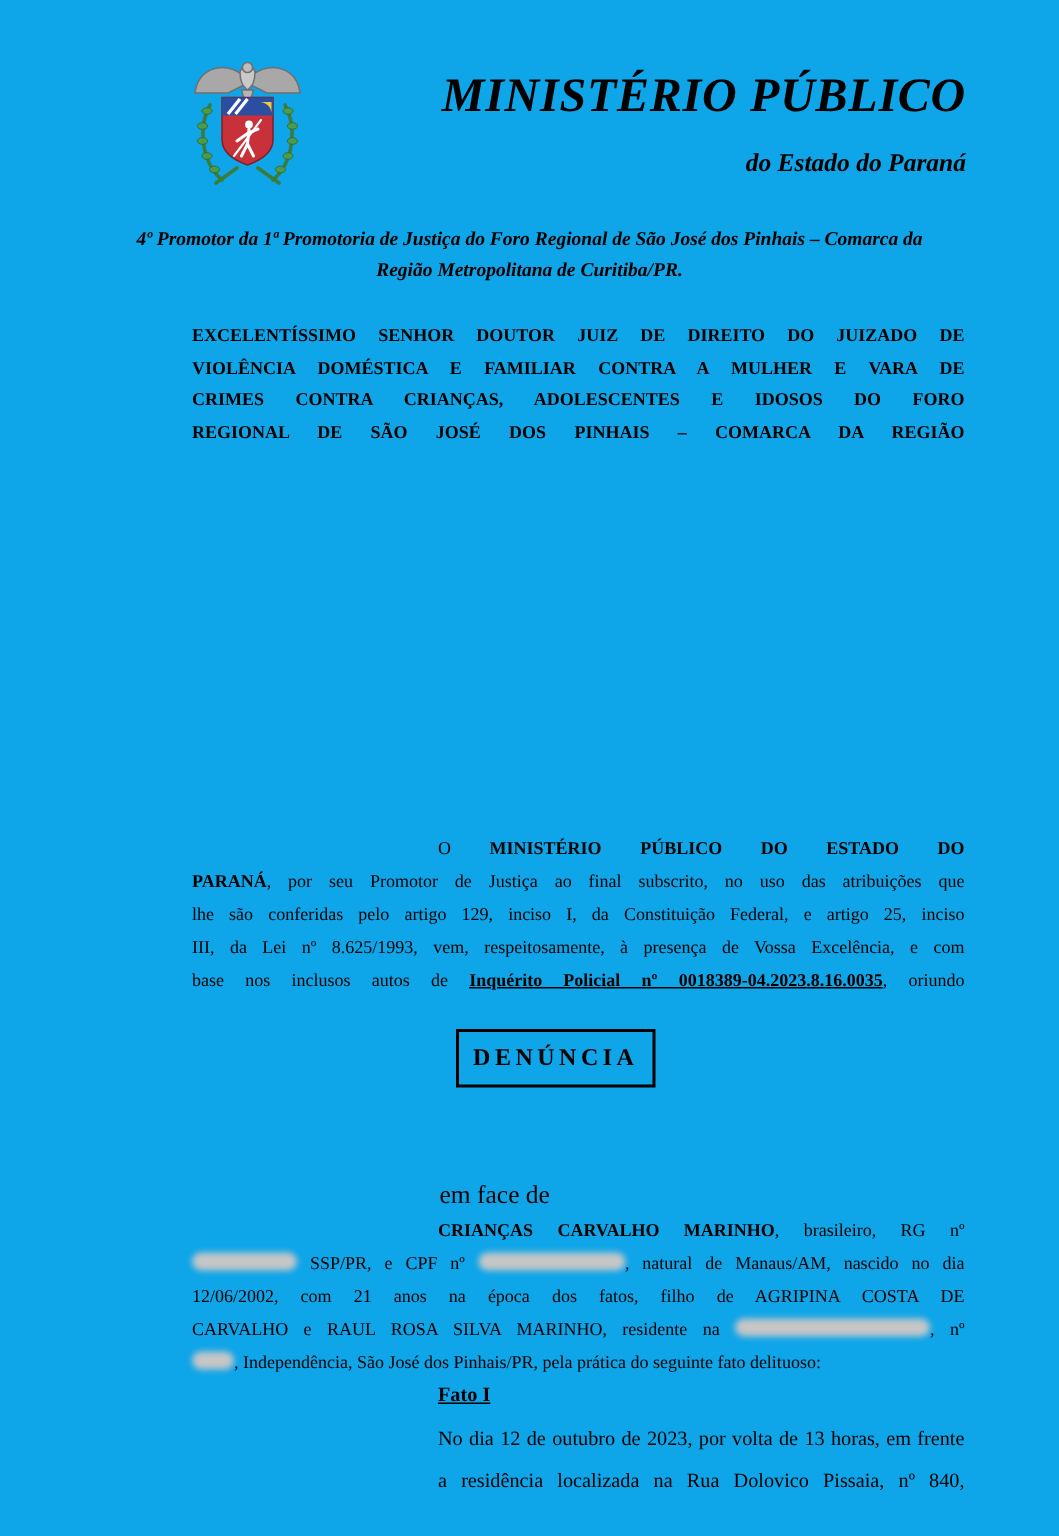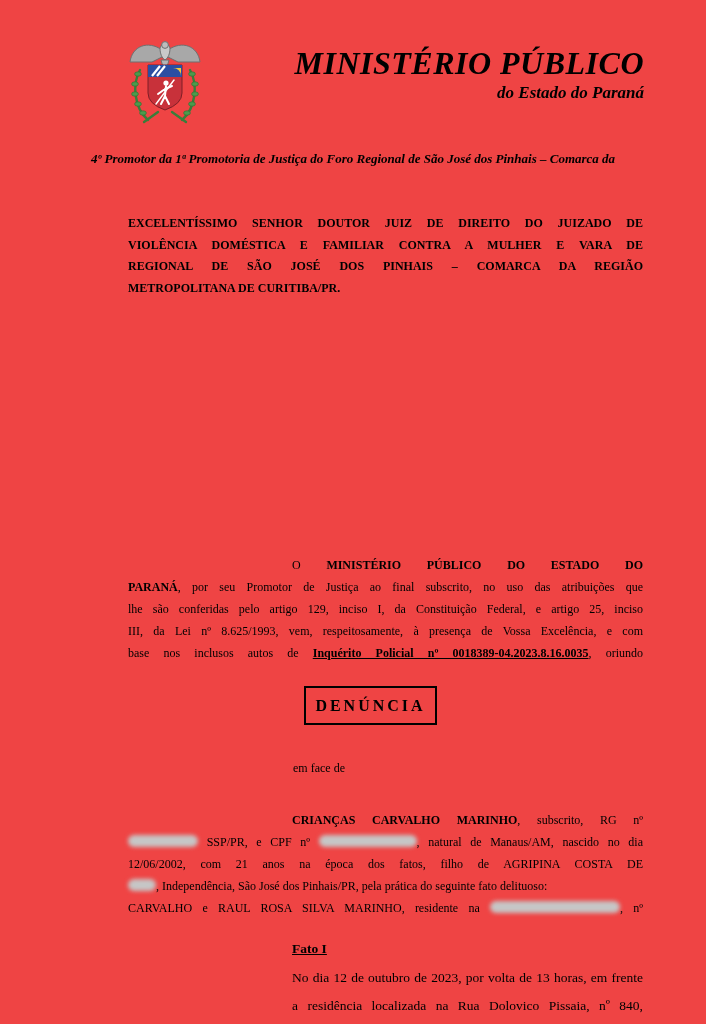--- a/index.html
+++ b/index.html
@@ -1,47 +1,47 @@
 <!DOCTYPE html>
 <html lang="pt-BR"><head>
 <meta charset="utf-8">
 <style>
   html,body{margin:0;padding:0;background:#ffffff;}
   .page{
-    position:relative;width:706px;height:1024px;background:#ef4444;
+    position:relative;width:706px;height:1024px;background:#0ea5e9;
     font-family:"Liberation Serif","DejaVu Serif",serif;color:#000;overflow:hidden;
   }
   
   .logo{position:absolute;left:122px;top:36px;width:86px;height:90px;}
   .title-block{position:absolute;right:62px;top:44px;text-align:right;}
   .doc-title{font-size:32px;font-weight:bold;font-style:italic;letter-spacing:.5px;line-height:38px;white-space:nowrap;}
-  .doc-subtitle{font-size:17px;font-weight:bold;font-style:italic;margin-top:1px;line-height:20px;}
+  .doc-subtitle{font-size:17px;font-weight:bold;font-style:italic;margin-top:17px;line-height:20px;}
   .office{position:absolute;left:83px;width:540px;top:132px;text-align:center;
           font-size:13px;font-weight:bold;font-style:italic;line-height:21px;margin-top:16px;}
   
   .textblock{position:absolute;font-size:12px;line-height:22px;}
   .addressee{left:128px;width:515px;top:213px;font-weight:bold;line-height:21.5px;}
   .intro{left:128px;width:515px;top:554px;}
   .defendant{left:128px;width:515px;top:809px;}
   .line{text-align:justify;}
   .line.jl{text-align-last:justify;}
   .redaction{
     display:inline-block;height:12px;background:#c6c6c6;border-radius:6px;
     filter:blur(2px);vertical-align:-1px;
   }
   
   .denuncia-box{
     position:absolute;left:304px;top:686px;width:133px;height:39px;
     border:2px solid #000;box-sizing:border-box;
     display:flex;align-items:center;justify-content:center;
     font-size:16px;font-weight:bold;letter-spacing:3px;white-space:nowrap;
   }
-  .em-face{position:absolute;left:293px;top:757px;font-size:12px;line-height:22px;}
+  .em-face{position:absolute;left:293px;top:786px;font-size:17px;line-height:22px;}
   
-  .fato{position:absolute;left:292px;width:351px;top:938px;font-size:13.5px;}
+  .fato{position:absolute;left:292px;width:351px;top:919px;font-size:13.5px;}
   .fato-heading{font-weight:bold;text-decoration:underline;line-height:22px;margin-bottom:4px;}
   .fato-body .line{line-height:27.5px;}
 </style>
 </head>
 <body>
 
 <div class="page">
 
   <div class="logo">
     <svg width="86" height="90" viewBox="0 0 86 90">
@@ -85,49 +85,50 @@
     </svg>
   </div>
 
   <div class="title-block">
     <div class="doc-title">MINISTÉRIO PÚBLICO</div>
     <div class="doc-subtitle">do Estado do Paraná</div>
   </div>
 
   <div class="office">
     <div>4º Promotor da 1ª Promotoria de Justiça do Foro Regional de São José dos Pinhais – Comarca da</div>
+    <div>Região Metropolitana de Curitiba/PR.</div>
   </div>
 
   <div class="textblock addressee">
       <div class="line jl"><span>EXCELENTÍSSIMO SENHOR DOUTOR JUIZ DE DIREITO DO JUIZADO DE</span></div>
       <div class="line jl"><span>VIOLÊNCIA DOMÉSTICA E FAMILIAR CONTRA A MULHER E VARA DE</span></div>
+      <div class="line jl"><span>CRIMES CONTRA CRIANÇAS, ADOLESCENTES E IDOSOS DO FORO</span></div>
       <div class="line jl"><span>REGIONAL DE SÃO JOSÉ DOS PINHAIS – COMARCA DA REGIÃO</span></div>
-      <div class="line"><span>METROPOLITANA DE CURITIBA/PR.</span></div>
     </div>
 
   <div class="textblock intro">
       <div class="line jl" style="padding-left: 164px;"><span>O </span><span style="font-weight: bold;">MINISTÉRIO PÚBLICO DO ESTADO DO</span></div>
       <div class="line jl"><span style="font-weight: bold;">PARANÁ</span><span>, por seu Promotor de Justiça ao final subscrito, no uso das atribuições que</span></div>
       <div class="line jl"><span>lhe são conferidas pelo artigo 129, inciso I, da Constituição Federal, e artigo 25, inciso</span></div>
       <div class="line jl"><span>III, da Lei nº 8.625/1993, vem, respeitosamente, à presença de Vossa Excelência, e com</span></div>
       <div class="line jl"><span>base nos inclusos autos de </span><span style="font-weight: bold; text-decoration: underline;">Inquérito Policial nº 0018389-04.2023.8.16.0035</span><span>, oriundo</span></div>
     </div>
 
   <div class="denuncia-box">
     <span>DENÚNCIA</span>
   </div>
 
   <div class="em-face">em face de</div>
 
   <div class="textblock defendant">
-      <div class="line jl" style="padding-left: 164px;"><span style="font-weight: bold;">CRIANÇAS CARVALHO MARINHO</span><span>, subscrito, RG nº</span></div>
+      <div class="line jl" style="padding-left: 164px;"><span style="font-weight: bold;">CRIANÇAS CARVALHO MARINHO</span><span>, brasileiro, RG nº</span></div>
       <div class="line jl"><span class="redaction" style="width: 70px;"></span><span> SSP/PR, e CPF nº </span><span class="redaction" style="width: 98px;"></span><span>, natural de Manaus/AM, nascido no dia</span></div>
       <div class="line jl"><span>12/06/2002, com 21 anos na época dos fatos, filho de AGRIPINA COSTA DE</span></div>
+      <div class="line jl"><span>CARVALHO e RAUL ROSA SILVA MARINHO, residente na </span><span class="redaction" style="width: 130px;"></span><span>, nº</span></div>
       <div class="line"><span class="redaction" style="width: 28px;"></span><span>, Independência, São José dos Pinhais/PR, pela prática do seguinte fato delituoso:</span></div>
-      <div class="line jl"><span>CARVALHO e RAUL ROSA SILVA MARINHO, residente na </span><span class="redaction" style="width: 130px;"></span><span>, nº</span></div>
     </div>
 
   <div class="fato">
     <div class="fato-heading">Fato I</div>
     <div class="fato-body">
         <div class="line jl"><span>No dia 12 de outubro de 2023, por volta de 13 horas, em frente</span></div>
         <div class="line jl"><span>a residência localizada na Rua Dolovico Pissaia, nº 840,</span></div>
       </div>
   </div>
 

